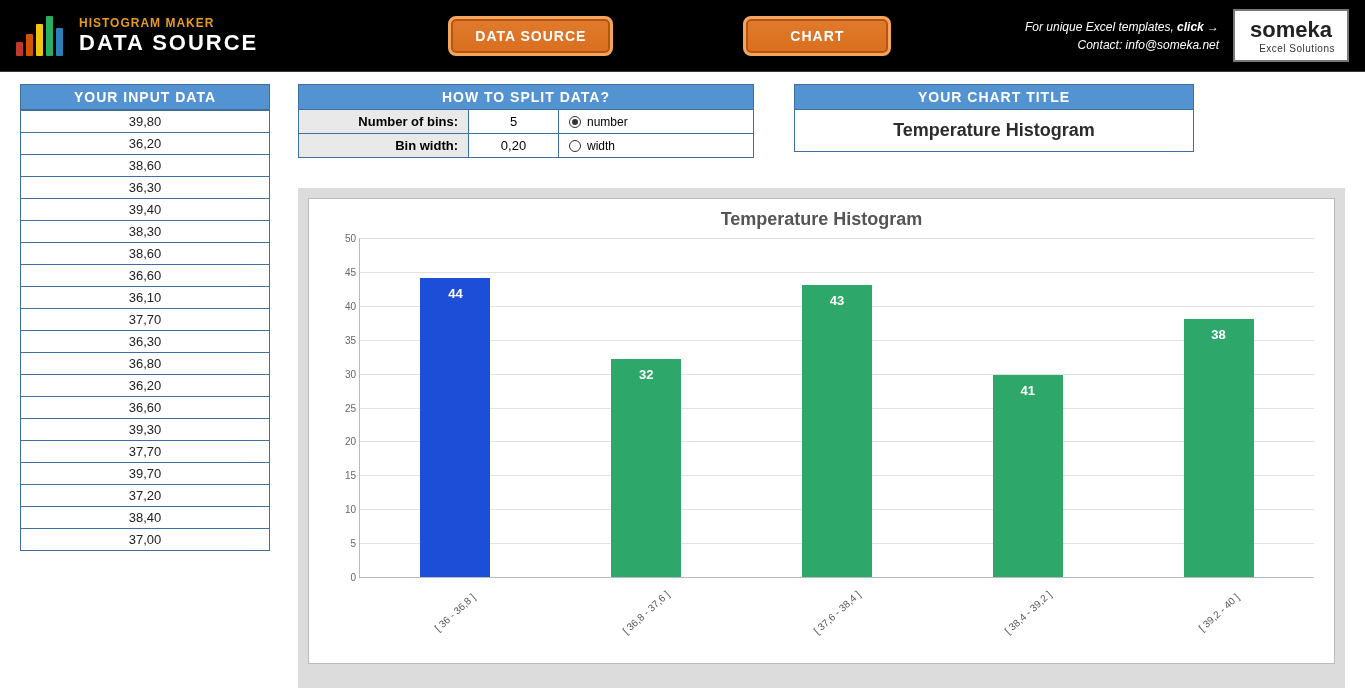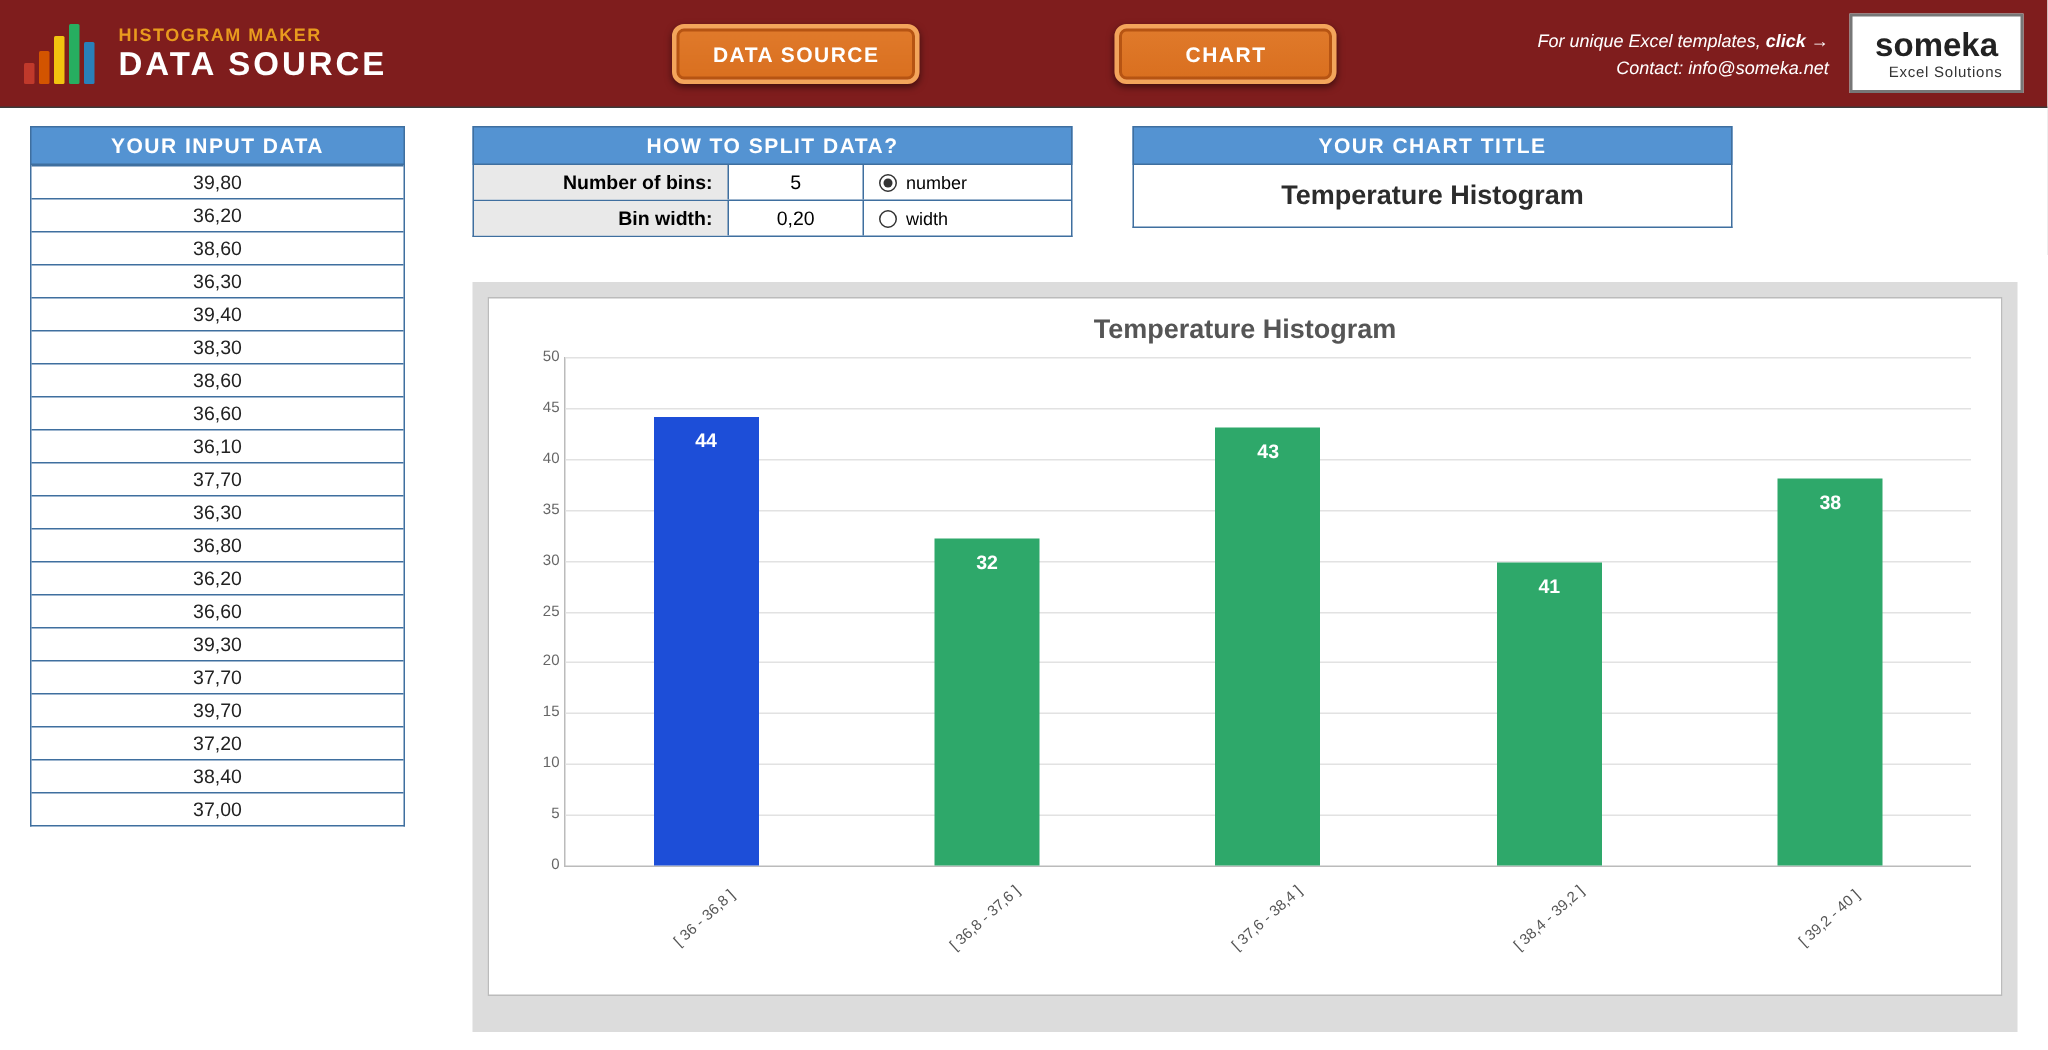--- a/index.html
+++ b/index.html
@@ -6,21 +6,21 @@
   body {
     font-family: "Segoe UI", Arial, sans-serif;
     background: #ffffff;
     width: 1365px;
     height: 700px;
     overflow: hidden;
   }
   
   .topbar {
     height: 72px;
-    background: #7f1d1d;
+    background: #000000;
     border-bottom: 1px solid #3a3a3a;
     display: flex;
     align-items: center;
     padding: 0 16px;
   }
   .logo-bars {
     display: flex;
     align-items: flex-end;
     gap: 3px;
     margin-right: 16px;
@@ -71,21 +71,21 @@
     padding: 6px 12px;
     border: 2px solid #777;
     text-align: center;
   }
   .someka-logo .big { font-size: 22px; font-weight: 800; color: #222; letter-spacing: 0px; }
   .someka-logo .sub { font-size: 10px; color: #333; letter-spacing: 0.5px; margin-left: 12px; }
   
   .main {
     display: flex;
     padding: 12px 20px;
-    gap: 45px;
+    gap: 28px;
     height: calc(700px - 72px);
   }
   
   .input-col { width: 250px; }
   .panel-head {
     background: #5493d2;
     color: #ffffff;
     font-weight: bold;
     font-size: 14px;
     letter-spacing: 1px;
@@ -100,21 +100,21 @@
   .input-cell {
     font-size: 13px;
     text-align: center;
     padding: 3px 0;
     border-top: 1px solid #3f6f9f;
     color: #222;
   }
   
   .right-col { flex: 1; display: flex; flex-direction: column; gap: 30px; }
   .top-panels { display: flex; gap: 40px; }
-  .split-panel { width: 400px; }
+  .split-panel { width: 456px; }
   .split-body {
     border: 1px solid #3f6f9f;
     border-top: none;
   }
   .split-row {
     display: grid;
     grid-template-columns: 170px 90px 140px;
     align-items: center;
     font-size: 13px;
   }

